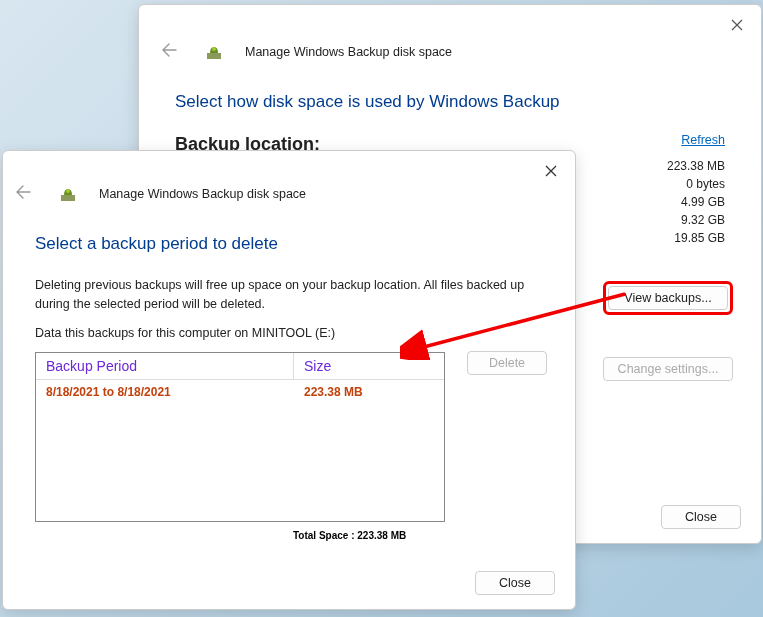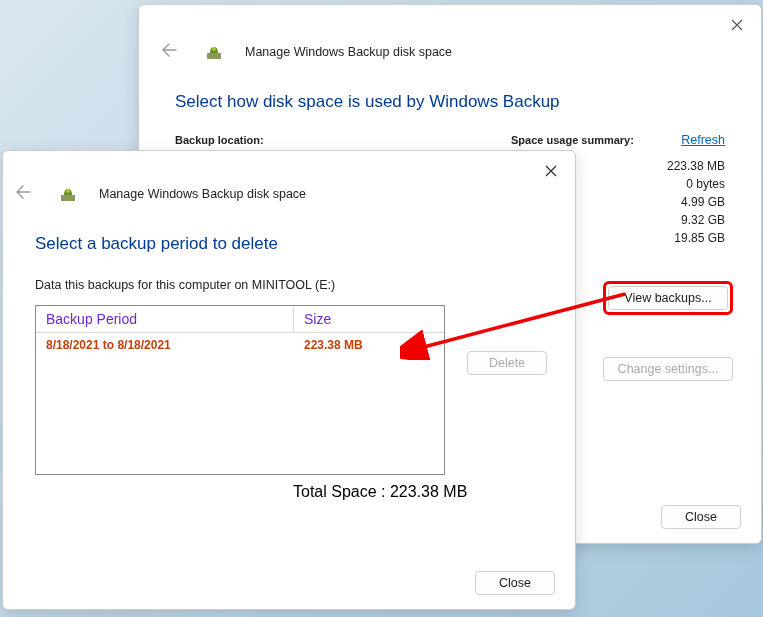--- a/index.html
+++ b/index.html
@@ -79,23 +79,24 @@
     }
     .heading {
       color: #003c8f;
       font-size: 17px;
       font-weight: 400;
       margin-top: 16px;
       margin-bottom: 22px;
     }
     .row-labels {
       display: flex;
-      font-size: 11px;
+      font-size: 18px;
       font-weight: 600;
       color: #222;
+      flex-direction: column;
     }
     .row-labels .left { flex: 1; }
     .row-labels .right { width: 210px; }
     .refresh-link {
       color: #0067c0;
       text-decoration: underline;
       font-size: 12.5px;
       position: absolute;
       top: 128px;
       right: 36px;
@@ -175,23 +176,24 @@
     }
     .td { padding: 5px 10px; }
     .td.period { width: 258px; }
     .td.size { flex: 1; }
     .delete-btn-wrap {
       position: absolute;
       top: 200px;
       right: 28px;
     }
     .total-space {
-      font-size: 16px;
+      font-size: 10px;
       margin-top: 8px;
       margin-left: 258px;
+      font-weight: bold;
     }
     .arrow-annotation {
       position: absolute;
       pointer-events: none;
       z-index: 50;
     }
   </style>
 </head>
 <body>
 
@@ -260,20 +262,21 @@
       <svg width="18" height="18" viewBox="0 0 18 18">
           <rect x="2" y="10" width="14" height="6" fill="#8a9a5b"></rect>
           <path d="M5 10 Q5 4 9 4 Q13 4 13 10" fill="#6b8e23"></path>
           <circle cx="9" cy="6" r="2" fill="#9acd32"></circle>
         </svg>
     </span>
     <span class="win-title">Manage Windows Backup disk space</span>
   </div>
   <div class="content">
     <div class="heading">Select a backup period to delete</div>
+    <div class="desc">Deleting previous backups will free up space on your backup location. All files backed up during the selected period will be deleted.</div>
     <div class="desc">Data this backups for this computer on MINITOOL (E:)</div>
     <div class="table-box">
       <div class="table-head">
         <div class="th period">Backup Period</div>
         <div class="th size">Size</div>
       </div>
       <div class="table-row">
         <div class="td period">8/18/2021 to 8/18/2021</div>
         <div class="td size">223.38 MB</div>
       </div>

